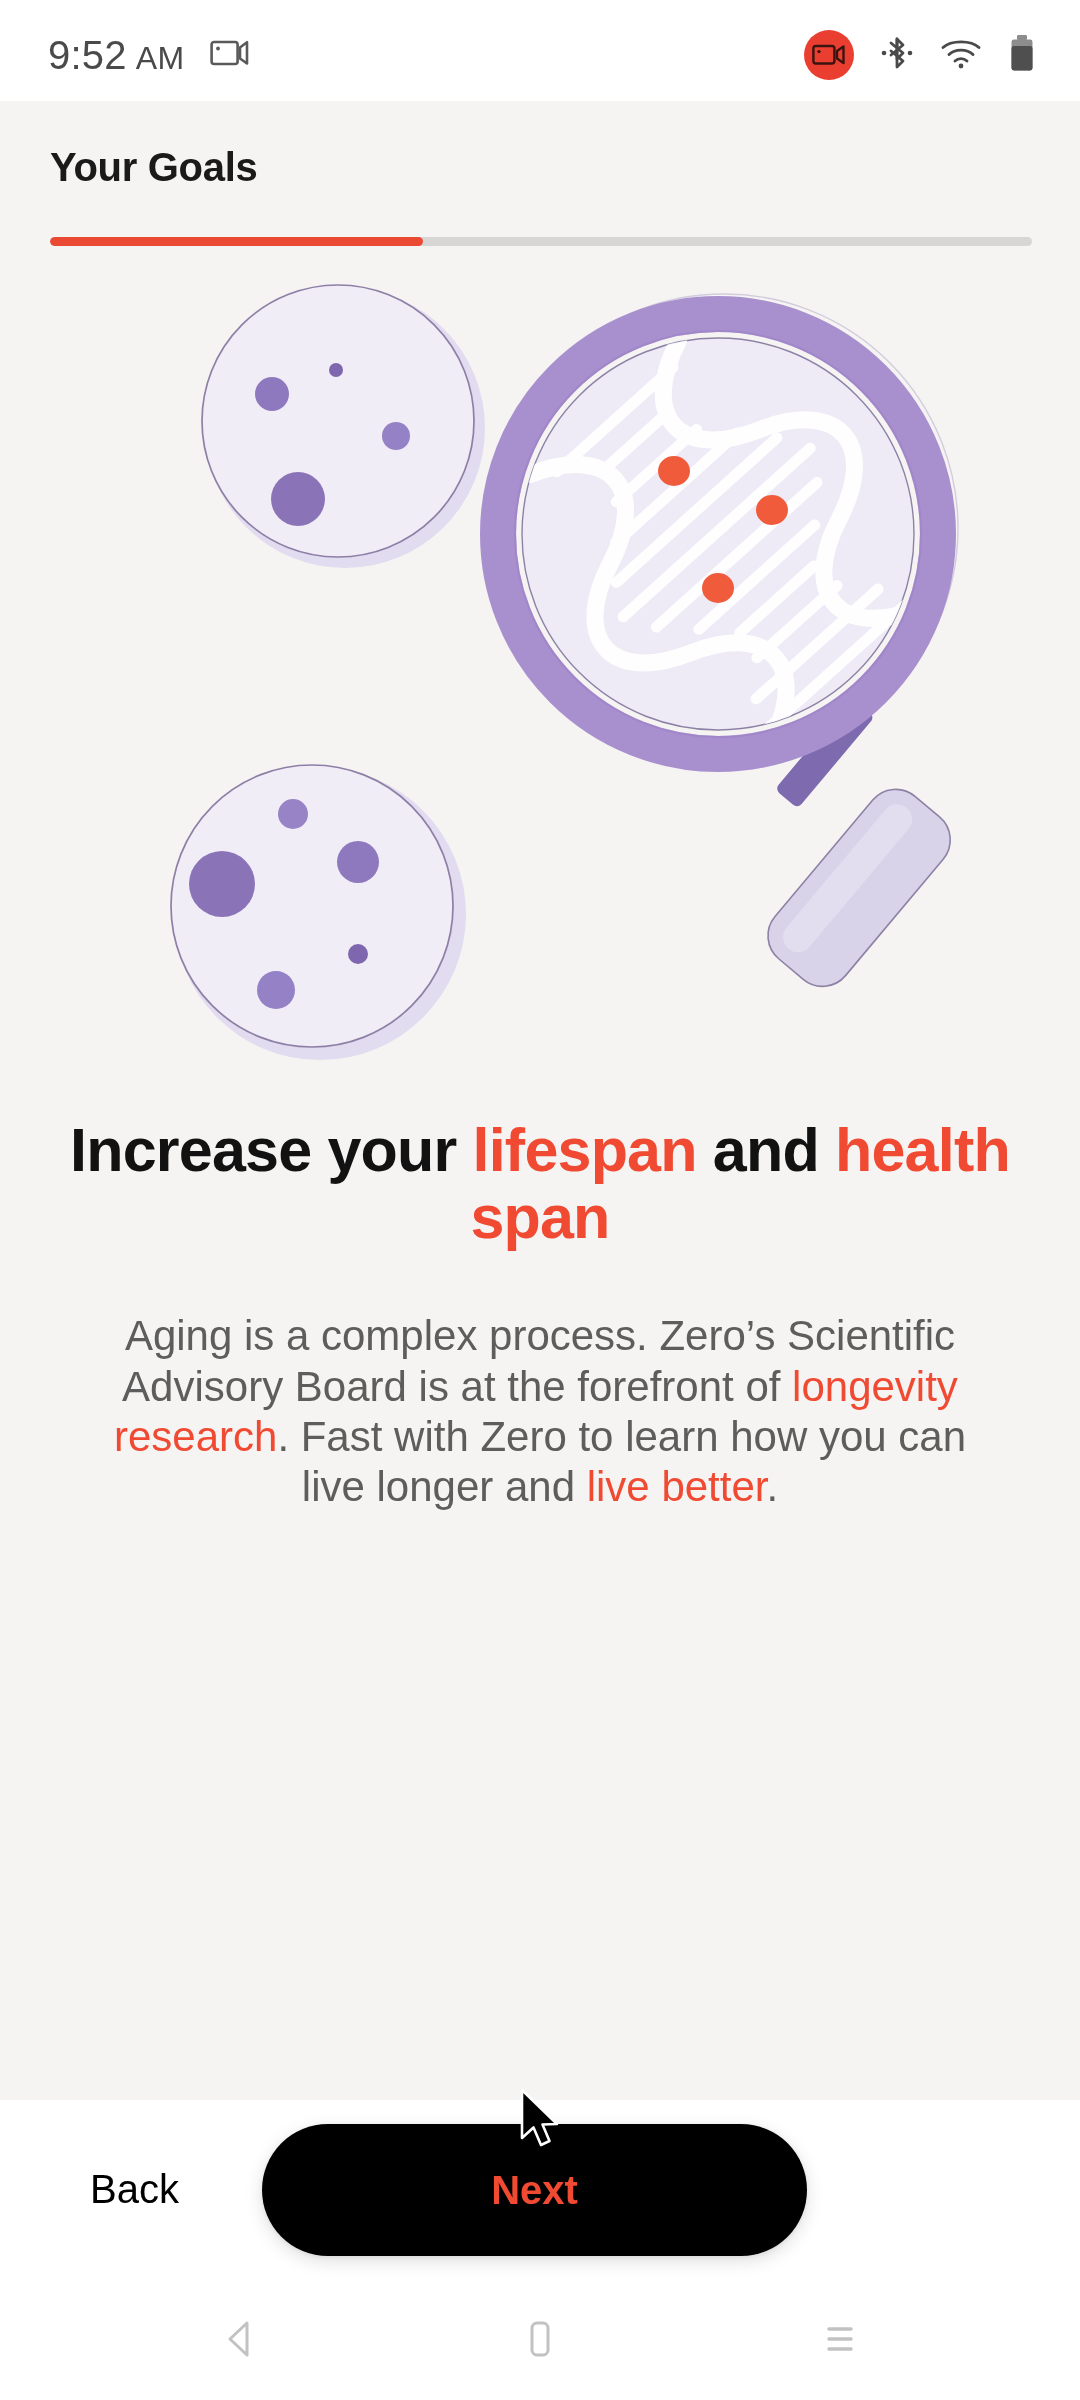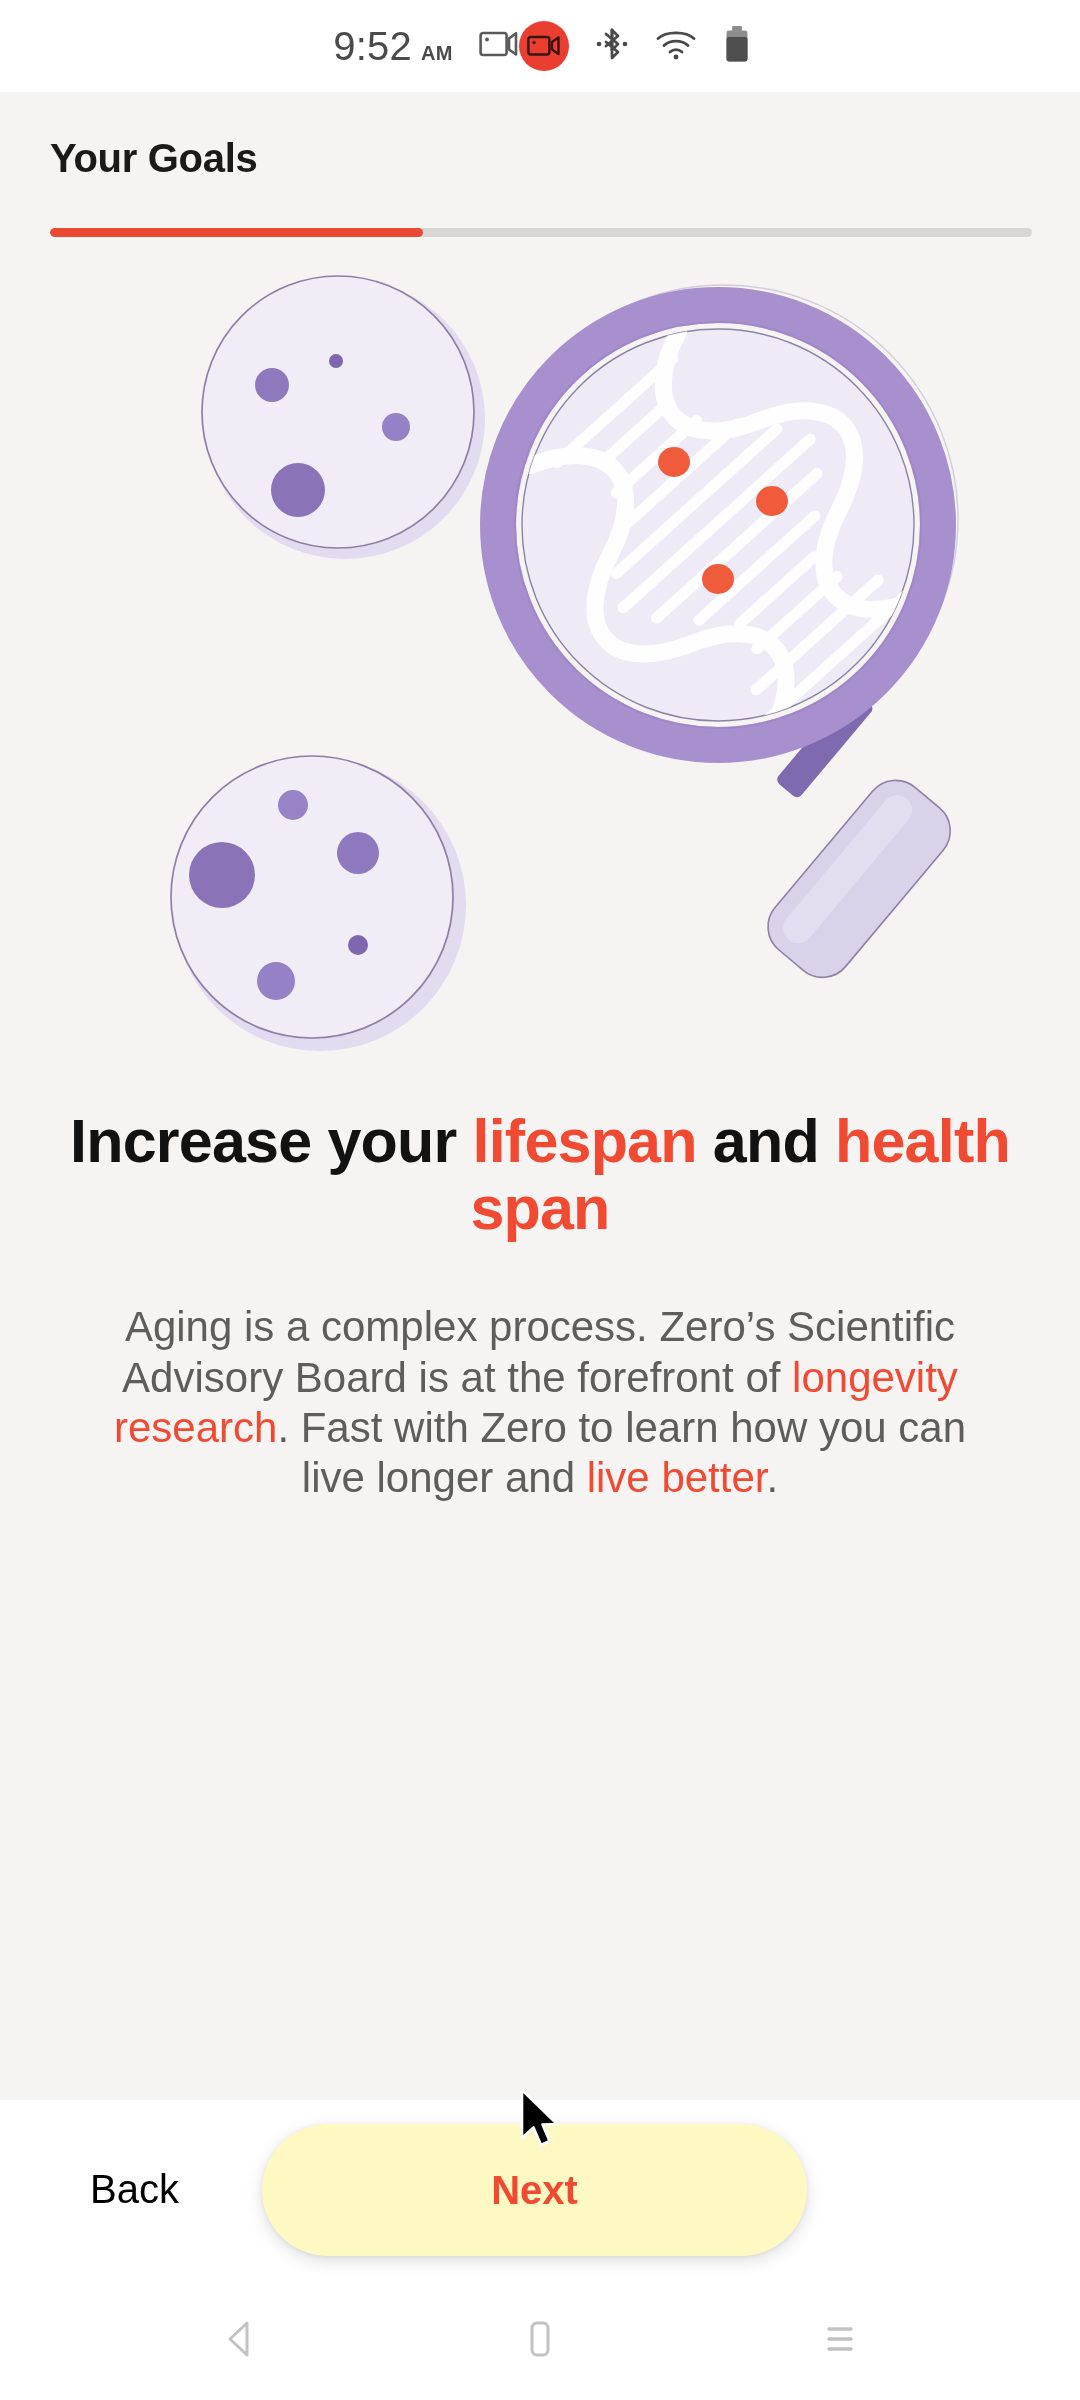--- a/index.html
+++ b/index.html
@@ -22,32 +22,33 @@
     flex-direction: column;
   }
 
   
   .statusbar {
     height: 92px;
     flex: 0 0 92px;
     background: #ffffff;
     display: flex;
     align-items: center;
-    justify-content: center;
+    justify-content: space-between;
     padding: 0 44px 0 48px;
+    margin-top: 9px;
   }
   .status-left { display: flex; align-items: center; gap: 26px; }
   .clock {
     display: flex;
     align-items: baseline;
     gap: 9px;
     color: #4a4a4a;
   }
   .clock-time { font-size: 40px; font-weight: 400; letter-spacing: 0.2px; }
-  .clock-ampm { font-size: 20px; font-weight: 700; letter-spacing: 0.4px; }
+  .clock-ampm { font-size: 32px; font-weight: 400; letter-spacing: 0.4px; }
   .status-right { display: flex; align-items: center; gap: 26px; }
 
   .rec-badge {
     width: 50px; height: 50px;
     background: #EA3F30;
     border-radius: 50%;
     display: flex; align-items: center; justify-content: center;
   }
 
   
@@ -136,21 +137,21 @@
     font-family: inherit;
     cursor: pointer;
     padding: 14px 10px;
   }
   .next-button {
     position: absolute;
     left: 262px;
     top: 24px;
     width: 545px;
     height: 132px;
-    background: #fef9c3;
+    background: #000000;
     border: none;
     border-radius: 66px;
     box-shadow: 0 5px 18px rgba(0,0,0,0.13), 0 1px 4px rgba(0,0,0,0.07);
     color: #F04A33;
     font-size: 40px;
     font-weight: bold;
     font-family: inherit;
     cursor: pointer;
     display: flex;
     align-items: center;

